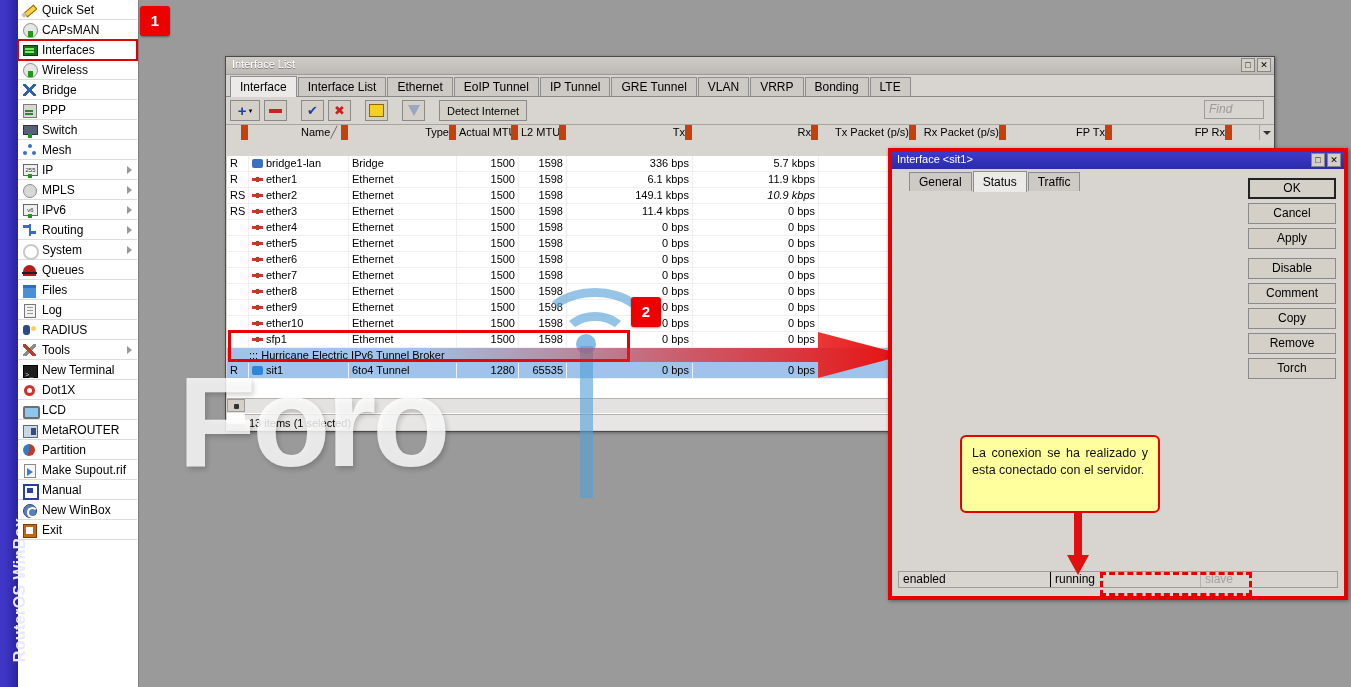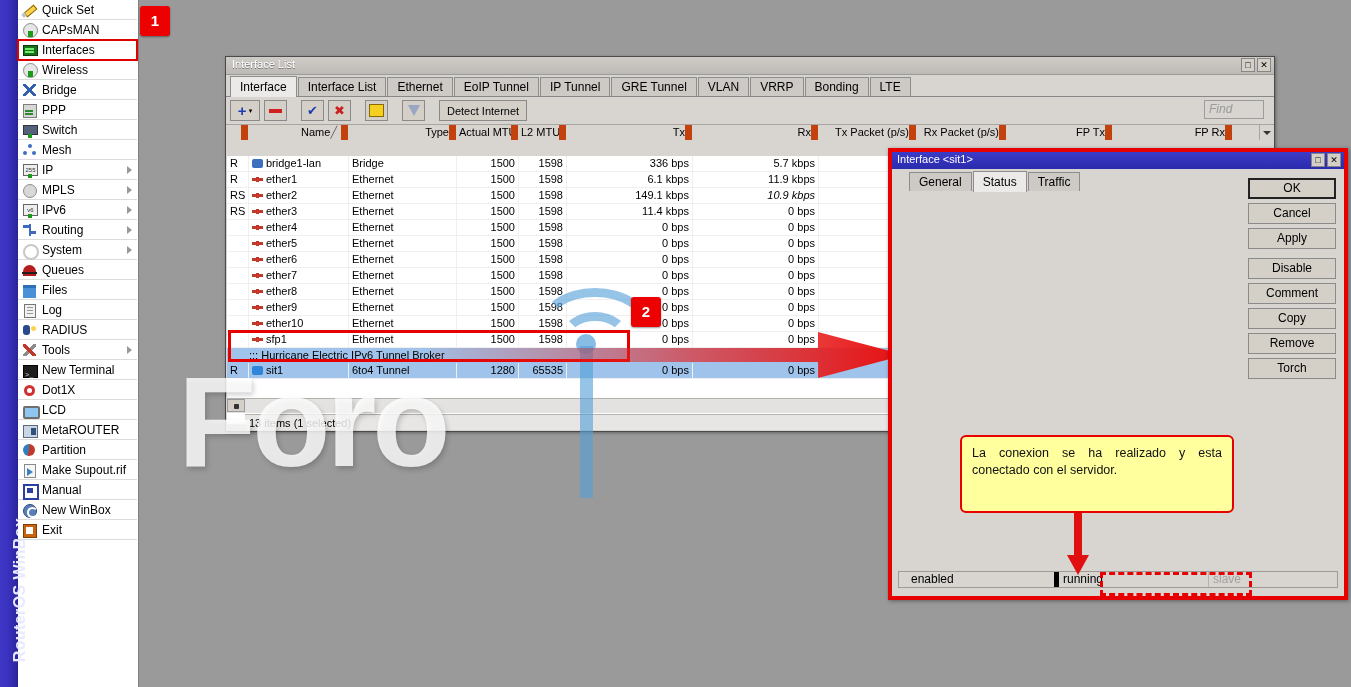--- a/index.html
+++ b/index.html
@@ -255,31 +255,31 @@
     width:88px;height:21px;background:#d4d0c8;border:1px solid #8a8a8a;
     font-size:12px;line-height:19px;text-align:center;box-sizing:border-box;margin-bottom:4px;
   }
   .dbtn.primary{border:2px solid #222;line-height:17px;}
   .dbtn.spaced{margin-top:9px;}
   #sit-statusbar{
     position:absolute;left:6px;right:6px;bottom:8px;height:17px;
     display:flex;background:#d8d4d0;border:1px solid #9e9a96;box-sizing:border-box;font-size:12px;
   }
   .sb-cell{line-height:15px;padding-left:4px;box-sizing:border-box;}
-  #sb-enabled{width:152px;border-right:5px solid #000000;margin-left:8px;}
+  #sb-enabled{width:152px;border-right:1px solid #000000;}
   #sb-running{width:150px;border-right:1px solid #b5b1ad;}
   #sb-slave{flex:1;color:#a5a1a0;}
   #running-dash{
     position:absolute;left:1100px;top:572px;width:152px;height:24px;
     border:3px dashed #e60000;z-index:58;box-sizing:border-box;pointer-events:none;
   }
 
   
   #callout{
-    position:absolute;left:960px;top:435px;width:274px;height:78px;
+    position:absolute;left:960px;top:435px;width:200px;height:78px;
     background:#ffff9e;border:2px solid #e60000;border-radius:6px;
     z-index:56;box-sizing:border-box;padding:8px 10px;
     font-size:12.5px;line-height:17px;color:#111;text-align:justify;
   }
   #callout-arrow{
     position:absolute;left:1067px;top:513px;width:22px;height:62px;z-index:56;
   }
 </style>
 </head>
 <body>

